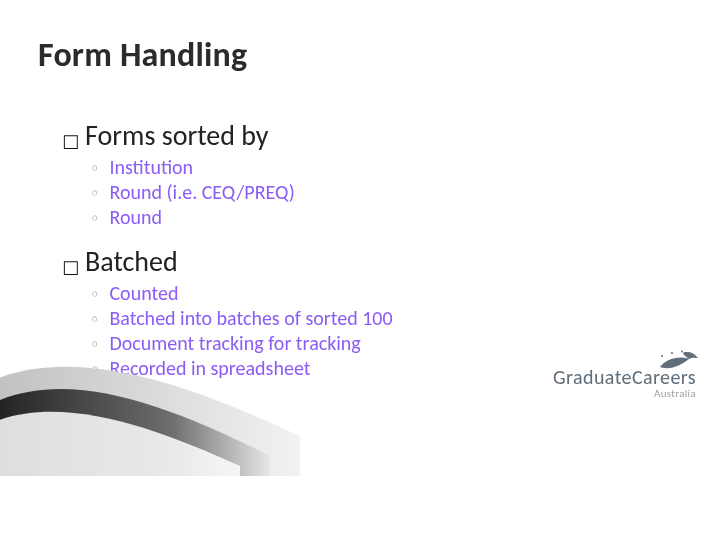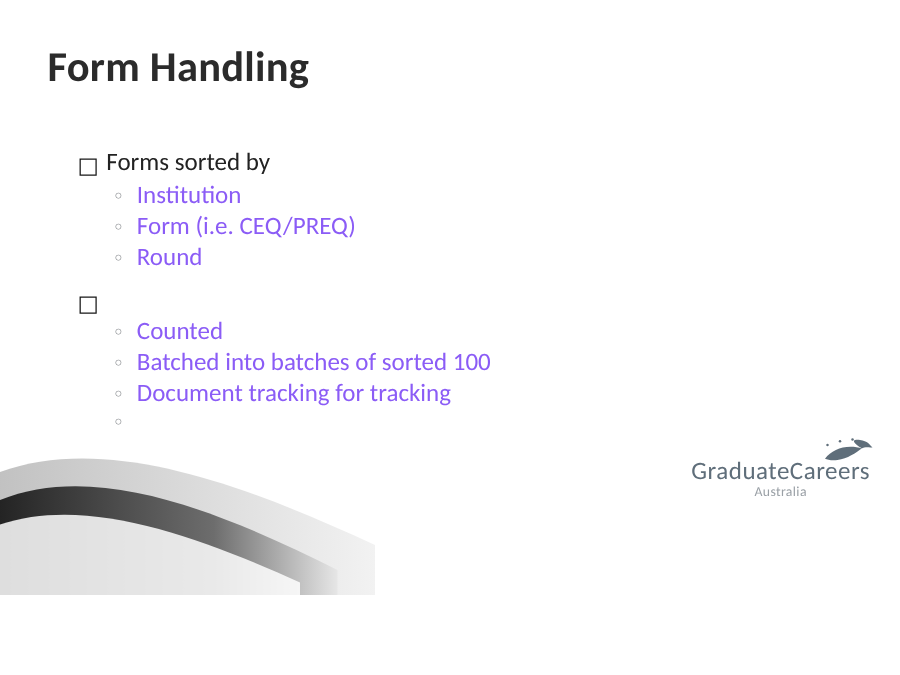--- a/index.html
+++ b/index.html
@@ -1,81 +1,83 @@
 <!DOCTYPE html>
 <html><head>
 <meta charset="utf-8">
 <style>
   html,body{margin:0;padding:0;width:720px;height:540px;background:#fff;font-family:"Calibri","Segoe UI",Arial,sans-serif;color:#222;position:relative;overflow:hidden}
   .slide{position:relative;width:720px;height:416px}
   .title{position:absolute;left:38px;top:34px;font-size:34px;font-weight:700;color:#2b2b2b;letter-spacing:.2px}
   .body{position:absolute;left:62px;top:114px;right:40px}
   .bullet-l1{display:flex;align-items:baseline;margin:4px 0 2px}
   .bullet-l1 .mark{font-family:"DejaVu Sans","Arial",sans-serif;font-size:18px;line-height:1;margin-right:6px;color:#111;position:relative;top:2px}
-  .bullet-l1 .txt{font-size:20px;color:#222}
+  .bullet-l1 .txt{font-size:28px;color:#222}
   .sub{margin:0 0 0 28px}
   .bullet-l2{display:flex;align-items:baseline;margin:1px 0}
   .bullet-l2 .mark{font-size:16px;color:#8a8d91;margin-right:10px;font-family:"DejaVu Sans","Arial",sans-serif}
   .bullet-l2 .txt{font-size:20px;color:#8b5cf6}
   .gap{height:10px}
   
   .swoosh{position:absolute;left:-60px;bottom:-60px;width:360px;height:210px;pointer-events:none}
   
   .logo{position:absolute;right:24px;bottom:16px;text-align:left;color:#5f6e7a;pointer-events:none}
   .logo .row1{font-size:20px;font-weight:400;letter-spacing:.4px;position:relative}
   .logo .row1 .bold{font-weight:400}
   .logo .liz{position:absolute;right:-4px;top:-16px}
-  .logo .row2{font-size:11px;color:#9aa0a6;text-align:center;margin-top:-2px;letter-spacing:.3px}
+  .logo .row2{font-size:11px;color:#9aa0a6;text-align:right;margin-top:-2px;letter-spacing:.3px}
 </style>
 </head>
 <body>
 <div class="slide">
 
   <div class="title">Form Handling</div>
 
   <div class="body">
     <div class="bullet-l1">
       <span class="mark">□</span>
       <span class="txt">Forms sorted by</span>
     </div>
     <div class="sub">
       <div class="bullet-l2">
         <span class="mark">◦</span>
         <span class="txt">Institution</span>
       </div>
       <div class="bullet-l2">
         <span class="mark">◦</span>
-        <span class="txt">Form (i.e. CEQ/PREQ)</span>
+        <span class="txt">Round (i.e. CEQ/PREQ)</span>
       </div>
       <div class="bullet-l2">
         <span class="mark">◦</span>
         <span class="txt">Round</span>
       </div>
     </div>
 
     <div class="gap"></div>
 
     <div class="bullet-l1">
       <span class="mark">□</span>
+      <span class="txt">Batched</span>
     </div>
     <div class="sub">
       <div class="bullet-l2">
         <span class="mark">◦</span>
         <span class="txt">Counted</span>
       </div>
       <div class="bullet-l2">
         <span class="mark">◦</span>
         <span class="txt">Batched into batches of sorted 100</span>
       </div>
       <div class="bullet-l2">
         <span class="mark">◦</span>
         <span class="txt">Document tracking for tracking</span>
       </div>
       <div class="bullet-l2">
         <span class="mark">◦</span>
+        <span class="txt">Recorded in spreadsheet</span>
       </div>
     </div>
   </div>
 
   <svg class="swoosh" viewBox="0 0 360 210">
     <defs>
       <linearGradient id="g1" x1="0" y1="0" x2="1" y2="0">
         <stop offset="0" stop-color="#0a0a0a"></stop>
         <stop offset="0.7" stop-color="#6d6d6d"></stop>
         <stop offset="1" stop-color="#e6e6e6"></stop>

